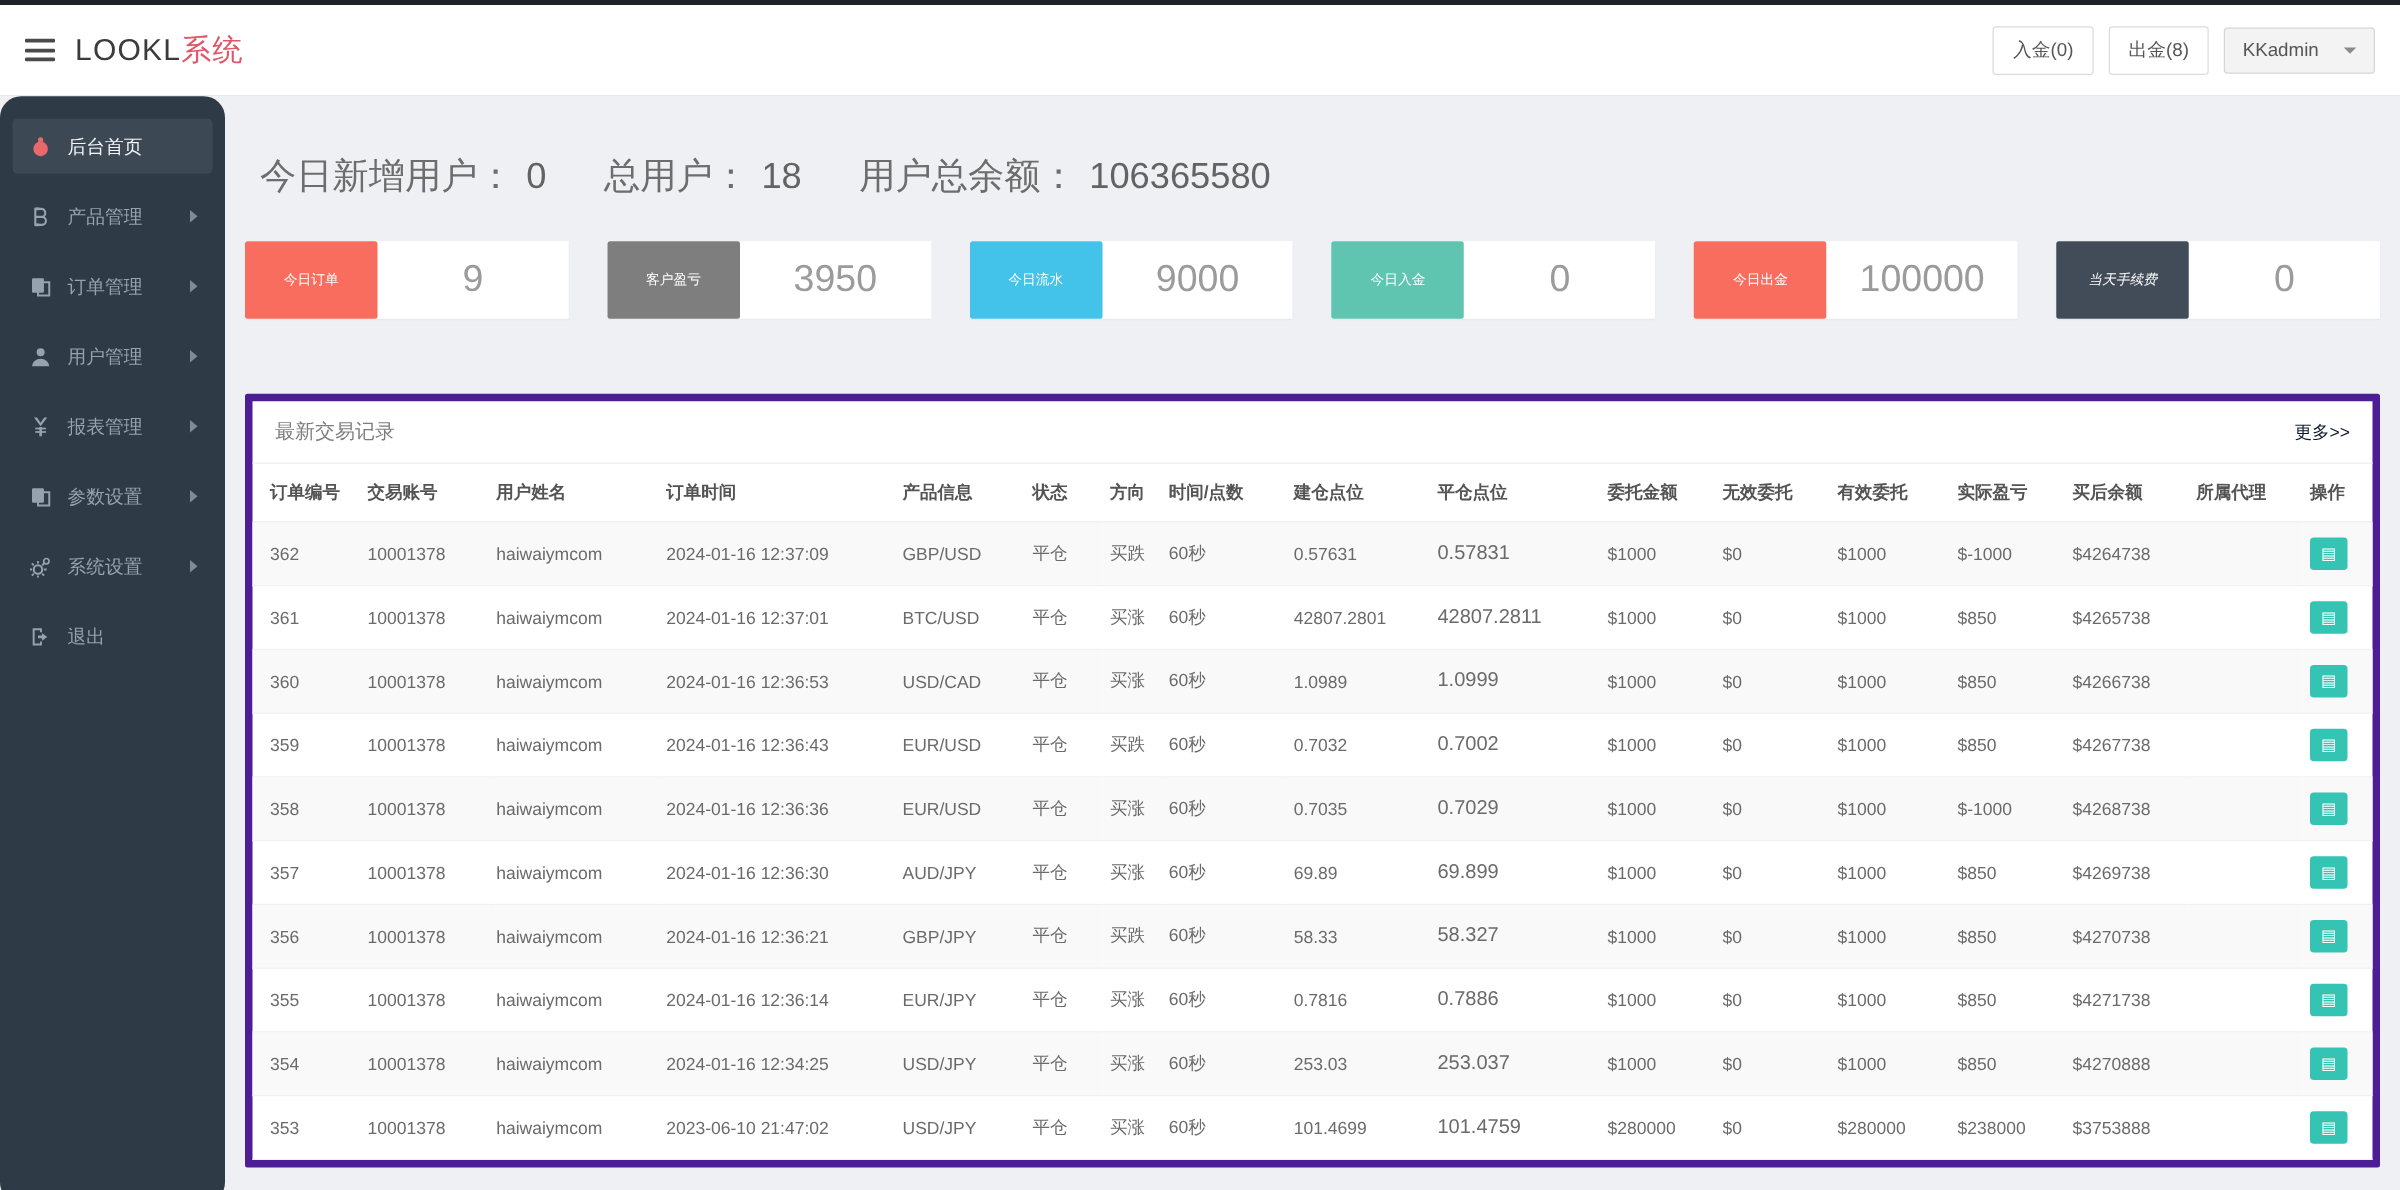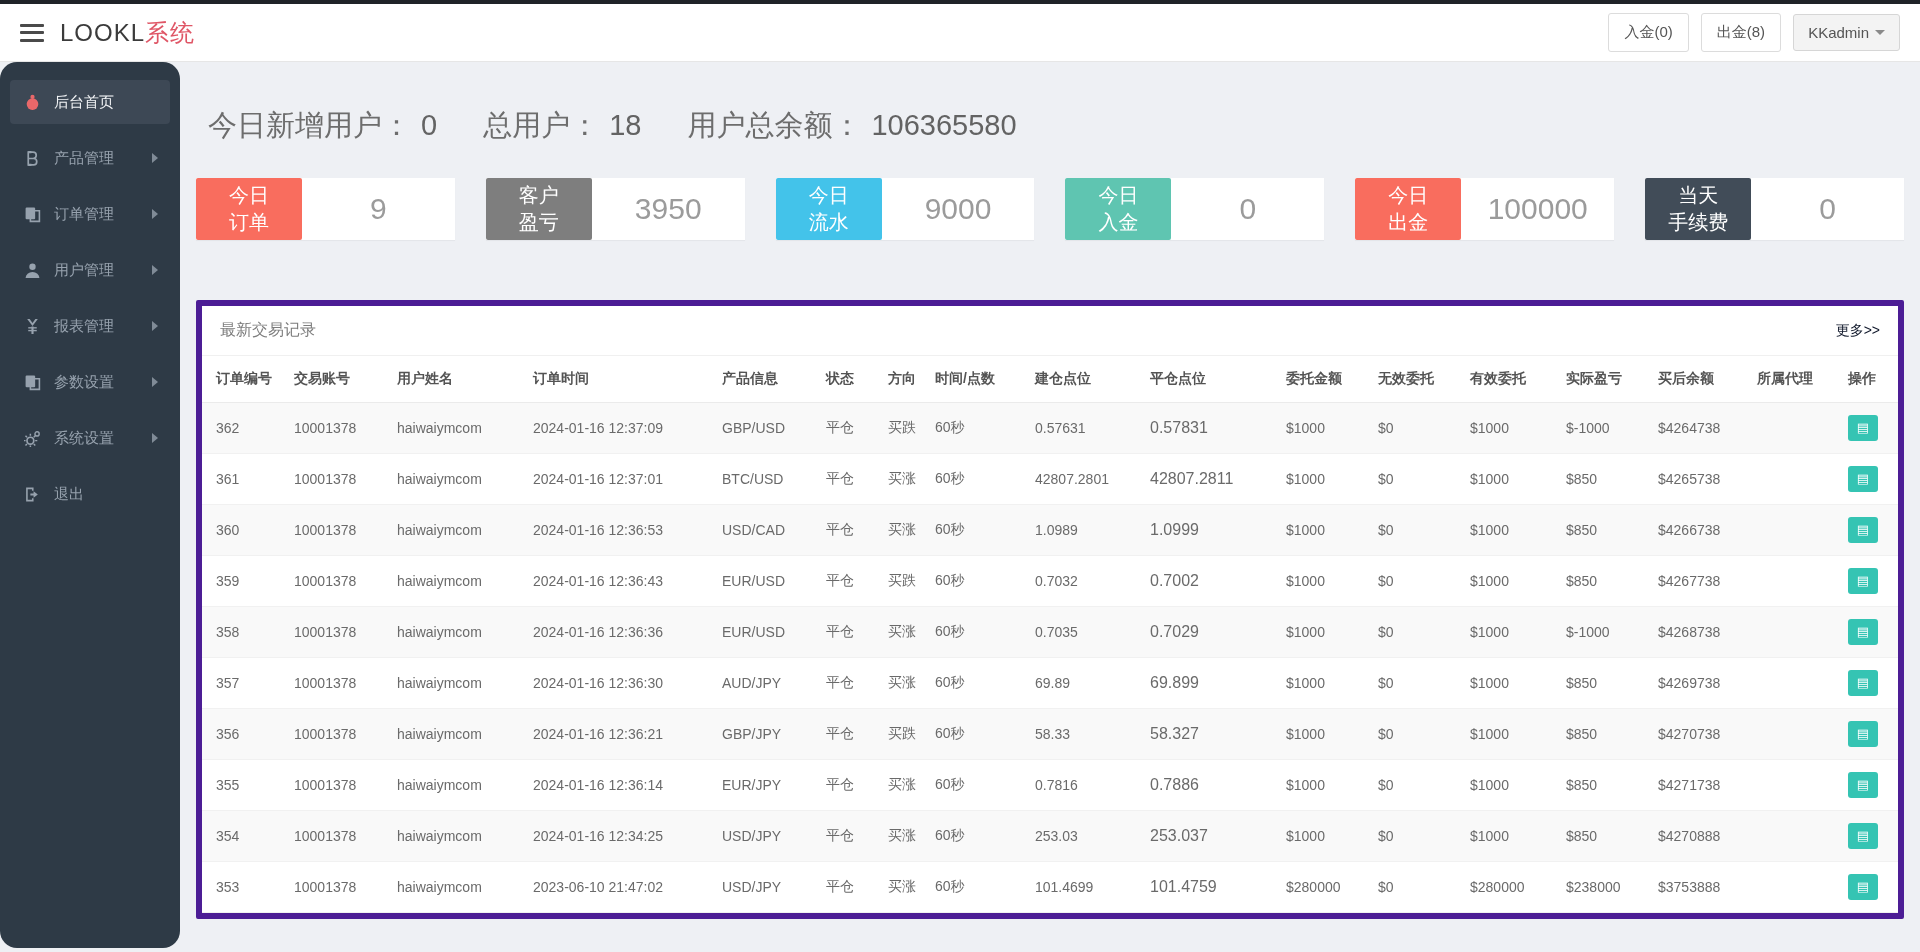--- a/index.html
+++ b/index.html
@@ -1,27 +1,27 @@
 <!DOCTYPE html>
 <html><head>
 <meta charset="utf-8">
 <style>
   * { margin:0; padding:0; box-sizing:border-box; }
   html,body { width:1920px; height:952px; font-family:"Liberation Sans","DejaVu Sans",sans-serif; background:#eef0f4; overflow:hidden; }
 
   
   .top-strip { height:4px; background:#1f2328; width:100%; }
-  .topbar { height:58px; background:#ffffff; border-bottom:1px solid #e6e6e6; display:flex; align-items:center; padding:0 20px; }
+  .topbar { height:73px; background:#ffffff; border-bottom:1px solid #e6e6e6; display:flex; align-items:center; padding:0 20px; }
   .hamburger { width:24px; height:18px; display:flex; flex-direction:column; justify-content:space-between; cursor:pointer; margin-right:16px; }
   .hamburger span { display:block; height:3px; background:#4a4a4a; border-radius:1px; }
   .brand { font-size:24px; letter-spacing:1px; color:#3b3b3b; font-weight:400; }
   .brand .suffix { color:#df5666; }
   .topbar-right { margin-left:auto; display:flex; align-items:center; gap:12px; }
   .tb-btn { background:#fff; border:1px solid #dcdcdc; border-radius:3px; padding:9px 15px; font-size:15px; color:#555; cursor:pointer; }
-  .tb-user { background:#f3f3f3; border:1px solid #d6d6d6; border-radius:3px; padding:9px 14px; font-size:15px; color:#555; cursor:pointer; display:flex; align-items:center; gap:6px; }
+  .tb-user { background:#f3f3f3; border:1px solid #d6d6d6; border-radius:3px; padding:9px 14px; font-size:15px; color:#555; cursor:pointer; display:flex; align-items:center; gap:20px; }
   .caret-down { width:0; height:0; border-left:5px solid transparent; border-right:5px solid transparent; border-top:5px solid #8a8a8a; display:inline-block; }
 
   
   .shell { display:flex; height:886px; }
   .sidebar { width:180px; background:#2e3a46; flex:0 0 180px; padding-top:12px;border-radius:17px; }
   .side-item { height:44px; margin:6px 10px; display:flex; align-items:center; padding:0 12px; color:#97a2ae; font-size:15px; cursor:pointer; border-radius:4px; position:relative; }
   .side-item + .side-item { margin-top:12px; }
   .side-item .mi { width:20px; height:20px; margin-right:12px; display:flex; align-items:center; justify-content:center; font-size:16px; color:#97a2ae; }
   .side-item .mi svg { width:17px; height:17px; fill:currentColor; }
   .side-item.active { background:#3d4855; color:#f2f4f6; }
@@ -31,21 +31,21 @@
   .main { flex:1; padding:26px 16px 0 16px; overflow:hidden; }
 
   
   .summary { display:flex; align-items:baseline; gap:8px; color:#6d6d6d; font-size:29px; padding:18px 12px 6px 12px; }
   .summary .grp { display:flex; align-items:baseline; gap:10px; margin-right:38px; }
   .summary .val { color:#636363; }
 
   
   .cards { display:flex; gap:31px; margin-top:26px; }
   .card { flex:1; height:62px; display:flex; background:#fff; box-shadow:0 1px 1px rgba(0,0,0,.04); }
-  .card .tag { width:106px; flex:0 0 106px; color:#fff; font-size:20px; line-height:1.35; display:flex; flex-direction:column; align-items:center; justify-content:center; border-radius:2px; }
+  .card .tag { width:106px; flex:0 0 106px; color:#fff; font-size:11px; line-height:1.35; display:flex; flex-direction:row; align-items:center; justify-content:center; border-radius:2px; }
   .card .num { flex:1; display:flex; align-items:center; justify-content:center; font-size:30px; color:#9b9b9b; }
 
   
   .panel { background:#fff; margin-top:60px; border:6px solid #4c1d95; border-radius:2px; }
   .panel-head { display:flex; align-items:center; padding:14px 18px; border-bottom:1px solid #f0f0f0; }
   .panel-title { color:#7d7d7d; font-size:16px; }
   .more-link { margin-left:auto; color:#0f172a; font-size:14px; cursor:pointer; text-decoration:none; }
 
   table.trades { width:100%; border-collapse:collapse; table-layout:fixed; font-size:14px; }
   table.trades th { text-align:left; color:#545454; font-weight:bold; padding:14px 6px; border-bottom:1px solid #ebebeb; }
@@ -215,21 +215,21 @@
           <div class="num">0</div>
         </div>
         <div class="card">
           <div class="tag" style="background: rgb(249, 109, 94);">
             <span>今日</span>
             <span>出金</span>
           </div>
           <div class="num">100000</div>
         </div>
         <div class="card">
-          <div class="tag" style="background: rgb(65, 76, 88);">
+          <div class="tag" style="background: rgb(65, 76, 88); font-style: italic;">
             <span>当天</span>
             <span>手续费</span>
           </div>
           <div class="num">0</div>
         </div>
       </div>
 
     <section class="panel">
       <div class="panel-head">
         <span class="panel-title">最新交易记录</span>

